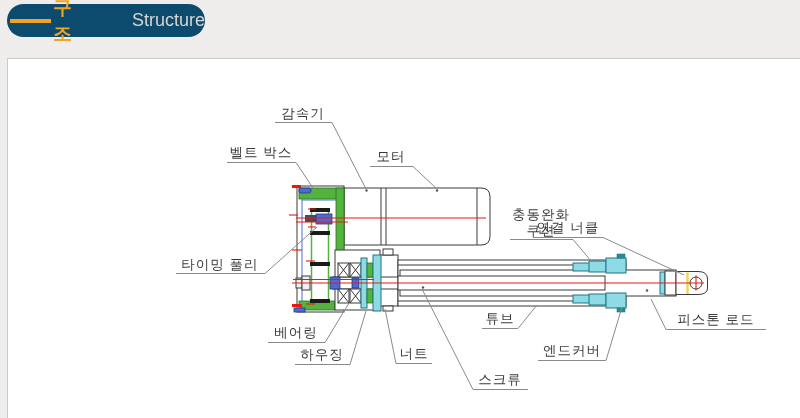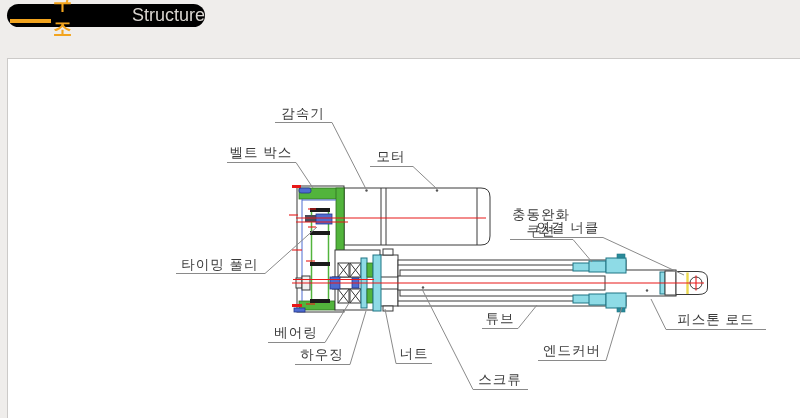--- a/index.html
+++ b/index.html
@@ -3,22 +3,22 @@
 <meta charset="utf-8">
 <style>
   html,body{margin:0;padding:0;}
   body{
     width:800px;height:418px;position:relative;overflow:hidden;
     background:#efedeb;
     font-family:"Liberation Sans","DejaVu Sans",sans-serif;
   }
   
   .header-pill{
-    position:absolute;left:7px;top:4px;width:198px;height:23px;
-    background:#000000;border-radius:17px;
+    position:absolute;left:7px;top:4px;width:198px;height:33px;
+    background:#0c4a6e;border-radius:17px;
     display:flex;align-items:center;box-sizing:border-box;padding-left:46px;gap:36px;
   }
   .header-dash{
     position:absolute;left:3px;top:15px;width:41px;height:4px;background:#f2a41e;
   }
   .title-ko{color:#f2a41e;font-weight:bold;font-size:19px;letter-spacing:1px;margin-right:7px;}
   .title-en{color:#d9d5d0;font-size:18px;text-align:center;}
   
   .panel{
     position:absolute;left:7px;top:58px;width:796px;height:368px;

